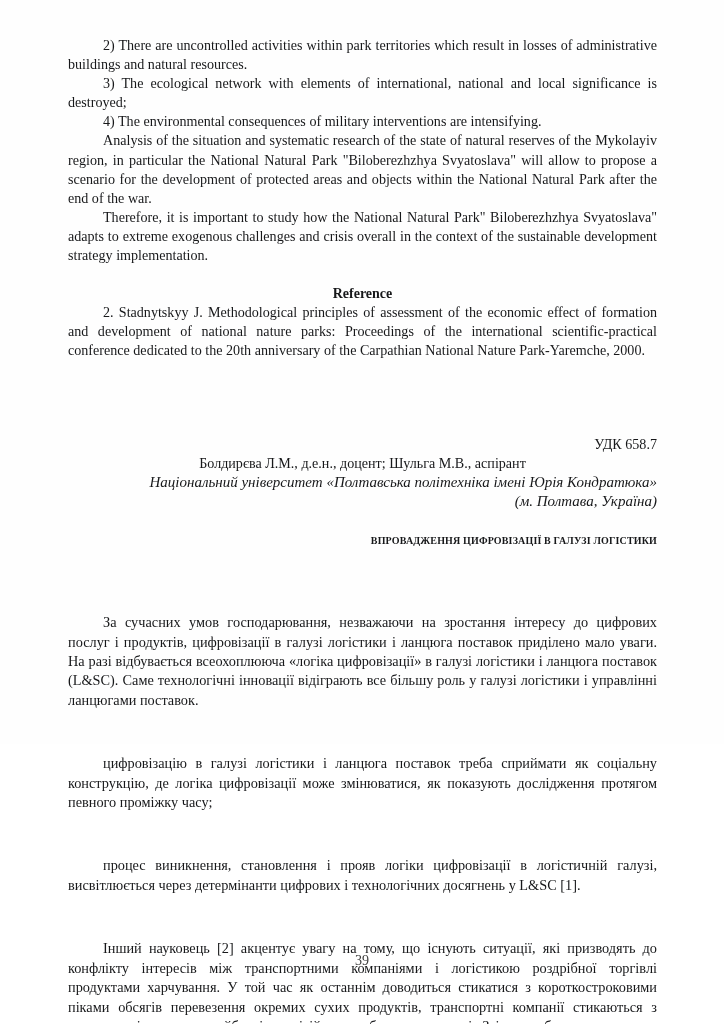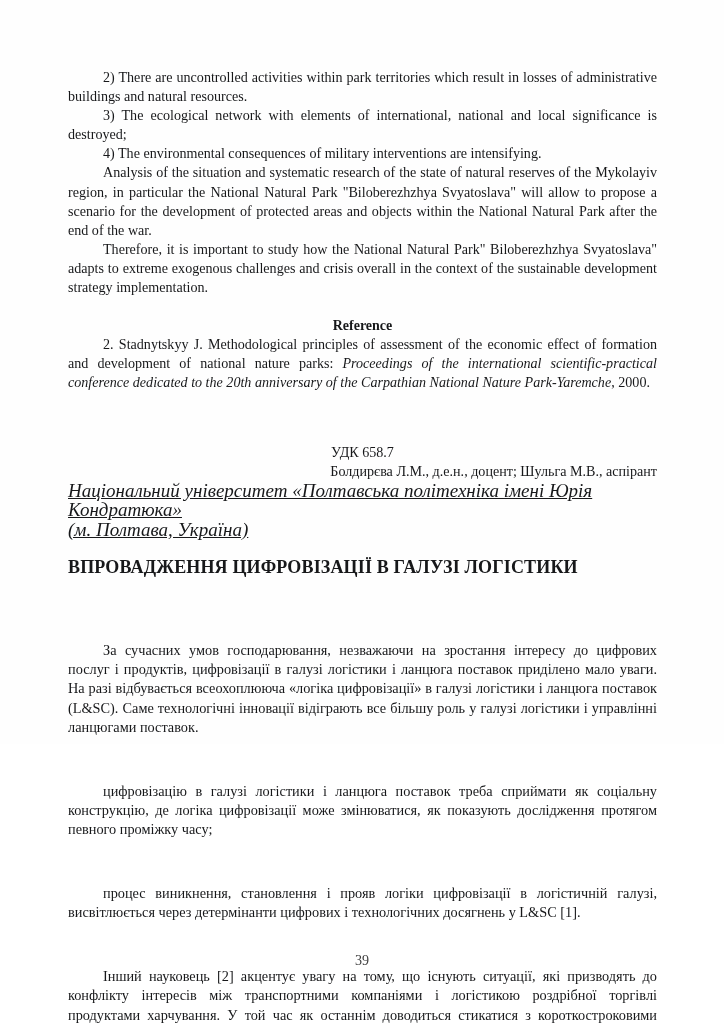--- a/index.html
+++ b/index.html
@@ -17,21 +17,21 @@
     position: relative;
   }
   .page {
     position: absolute;
     left: 0;
     top: 0;
     width: 724px;
     height: 744px;
     background: #fefefe;
     box-sizing: border-box;
-    padding: 68px 67px 0 68px;
+    padding: 36px 67px 0 68px;
   }
   .content {
     width: 589px;
   }
   p {
     margin: 0;
     text-align: justify;
     text-justify: inter-word;
     font-size: 14.1px;
     line-height: 19.0px;
@@ -42,55 +42,55 @@
   }
   p.eng {
     font-size: 14.1px;
     line-height: 19.1px;
   }
   p.ukr {
     font-size: 14.3px;
     line-height: 19.4px;
     margin-top: 44px;
   }
-  .italic { font-style: italic; }
+  .italic { }
   .heading-ref {
     font-weight: bold;
     text-align: center;
     text-indent: 0;
     font-size: 14px;
     line-height: 19.1px;
   }
   .spacer-lg { height: 31px; }
   .spacer-md { height: 19px; }
   .udk {
-    text-align: center;
+    text-align: right;
     text-indent: 0;
     font-size: 14.1px;
     line-height: 19.1px;
+    margin-top: 24px;
   }
   .authors {
-    text-align: right;
+    text-align: center;
     text-indent: 0;
     font-size: 14.1px;
     line-height: 19.4px;
   }
   .affil {
-    text-align: left;
+    text-align: right;
     text-indent: 0;
     font-style: italic;
-    font-size: 19px;
+    font-size: 15px;
     line-height: 19.4px;
-    text-decoration: underline;
   }
   .article-title {
-    text-align: left;
+    text-align: right;
     text-indent: 0;
     font-weight: bold;
-    font-size: 18px;
+    font-size: 10px;
     letter-spacing: 0.15px;
     line-height: 19.4px;
   }
   .folio {
     position: absolute;
     left: 0;
     right: 0;
     top: 952px;
     text-align: center;
     font-size: 14.1px;

